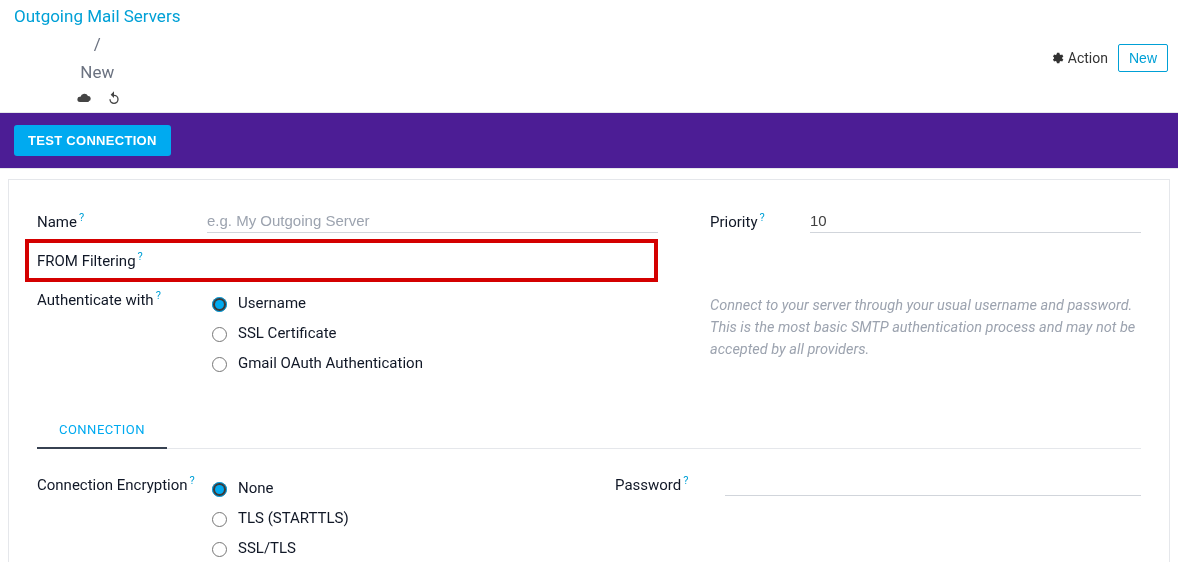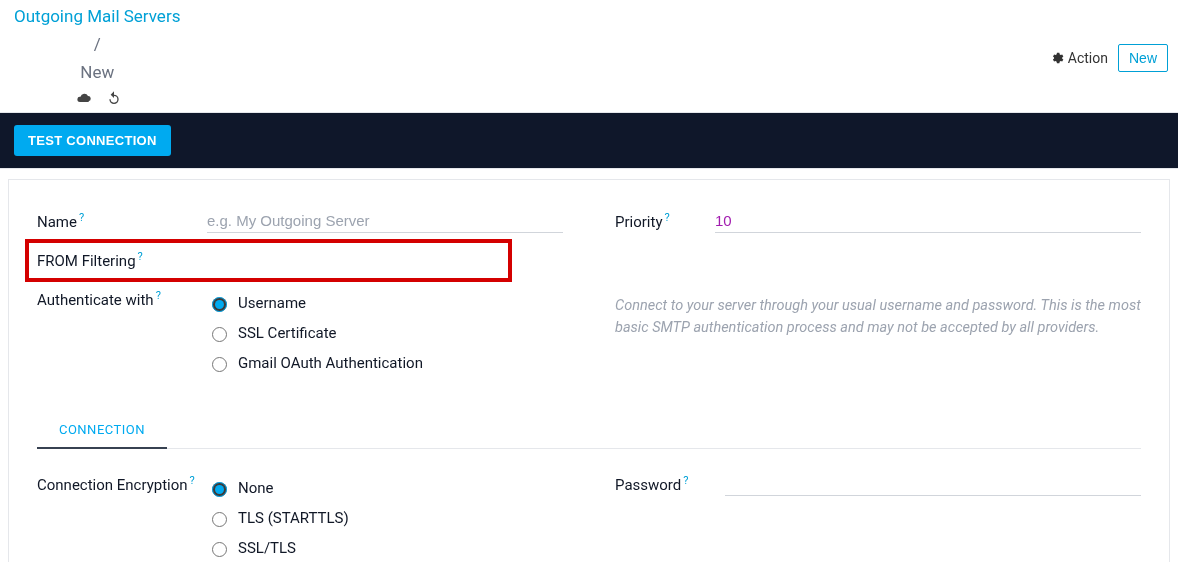--- a/index.html
+++ b/index.html
@@ -51,21 +51,21 @@
   .action-link svg { width:14px; height:14px; fill:#333; }
   .new-btn {
     border: 1px solid #00a0d6;
     color: #00a0d6;
     background: #fff;
     padding: 5px 10px;
     font-size: 14px;
     border-radius: 2px;
   }
   .bar2 {
-    background: #0f172a;
+    background: #4c1d95;
     border-top: 1px solid #e5e7eb;
     border-bottom: 1px solid #e5e7eb;
     padding: 12px 14px;
   }
   .test-btn {
     background: #00aaf0;
     color: #fff;
     border: none;
     padding: 8px 14px;
     font-size: 13px;
@@ -104,42 +104,42 @@
     margin-left: 2px;
   }
   .val {
     flex: 1;
   }
   .underline-input {
     width: 100%;
     border: none;
     border-bottom: 1px solid #d1d5db;
     font-size: 15px;
-    color: #a21caf;
+    color: #404040;
     padding: 2px 0 3px 0;
     outline: none;
   }
   .underline-input::placeholder { color: #9ca3af; }
   .radio-group label {
     display: flex;
     align-items: center;
     gap: 8px;
     font-size: 15px;
     color: #111827;
     padding: 6px 0;
   }
   input[type=radio] {
     accent-color: #00aaf0;
     width: 15px; height: 15px;
   }
   .highlight-box {
     border: 4px solid #d40000;
     margin-left: -12px;
     padding: 6px 8px 6px 8px;
-    width: 487px;
+    width: 633px;
   }
   .help-text {
     color: #9ca3af;
     font-style: italic;
     font-size: 14.5px;
     line-height: 1.5;
   }
   .tabs {
     margin-top: 28px;
     border-bottom: 1px solid #e5e7eb;

